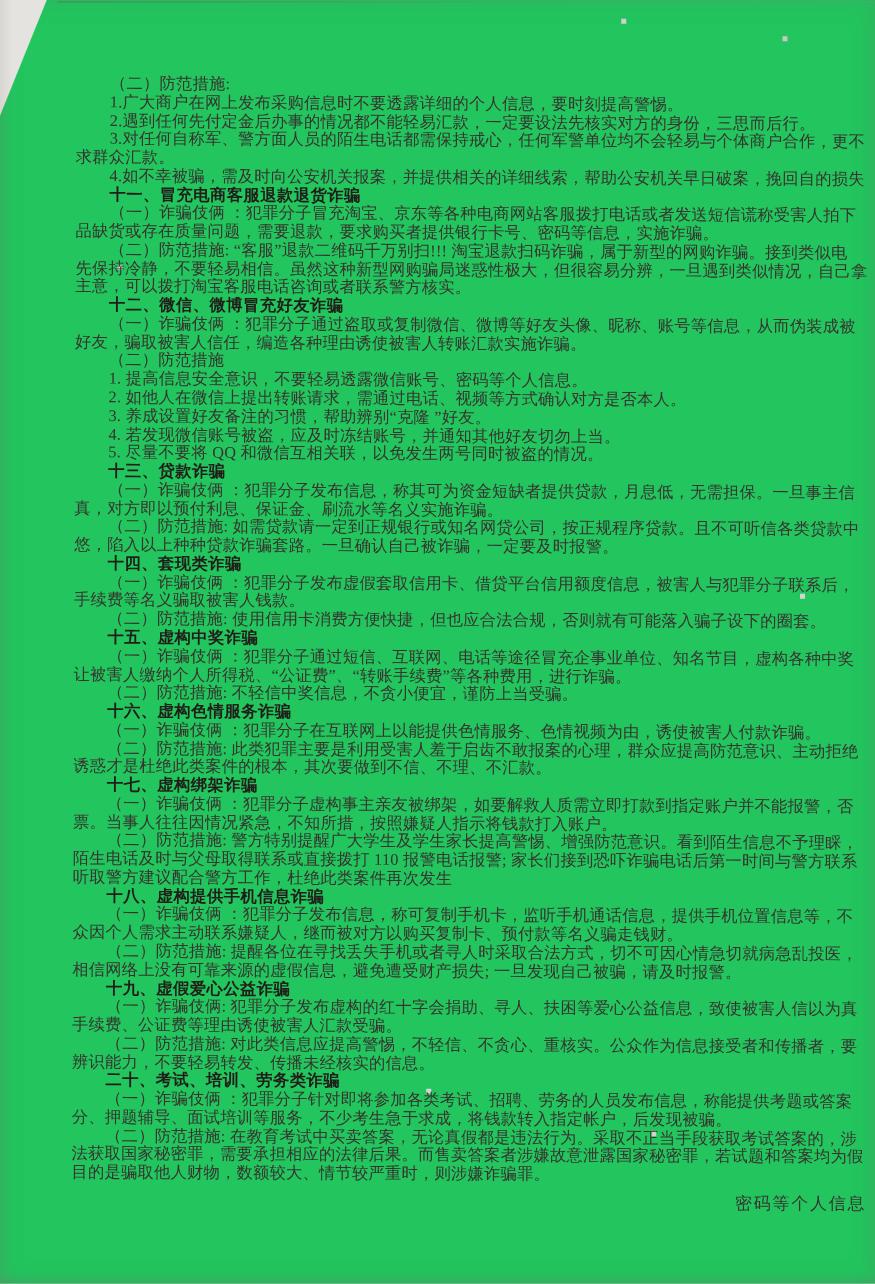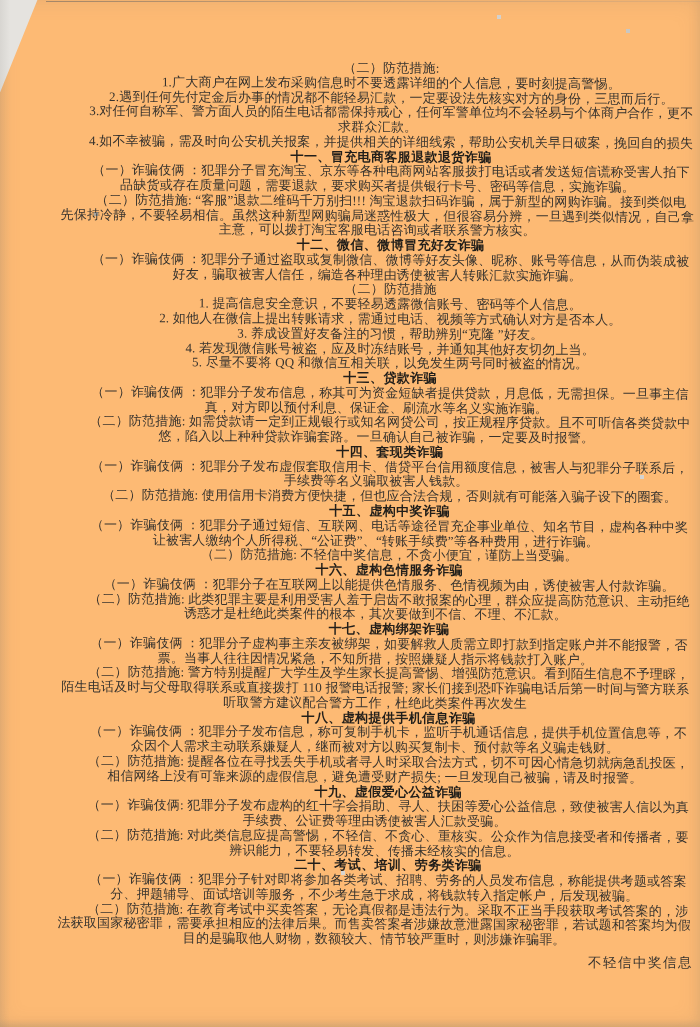--- a/index.html
+++ b/index.html
@@ -3,23 +3,22 @@
 <meta charset="utf-8">
 <style>
   html,body{margin:0;padding:0;}
   body{
     width:700px;height:1027px;position:relative;overflow:hidden;
     background:#e9e7e4;
     font-family:"Liberation Serif","DejaVu Serif",serif;
   }
   .scan-page{
     position:absolute;inset:0;
-    background:#fdba74;
+    background:#22c55e;
     box-shadow:inset 0 0 22px rgba(110,105,98,.14), inset -3px -3px 8px rgba(120,115,110,.10);
-    text-align:center;
   }
   .edge-top-line{
     position:absolute;top:1px;left:46px;right:0;height:1px;
     background:linear-gradient(to right, rgba(100,98,95,.55), rgba(130,128,124,.30) 55%, rgba(150,148,144,.18));
   }
   .corner-fold-tl{
     position:absolute;top:0;left:0;width:58px;height:110px;
     background:linear-gradient(112deg, #e5e3df 0 36%, rgba(229,227,223,0) 37%);
   }
   .edge-left-shade{
@@ -119,14 +118,14 @@
       <div class="line indent">（二）防范措施: 对此类信息应提高警惕，不轻信、不贪心、重核实。公众作为信息接受者和传播者，要</div>
       <div class="line">辨识能力，不要轻易转发、传播未经核实的信息。</div>
       <div class="line indent heading">二十、考试、培训、劳务类诈骗</div>
       <div class="line indent">（一）诈骗伎俩 ：犯罪分子针对即将参加各类考试、招聘、劳务的人员发布信息，称能提供考题或答案</div>
       <div class="line">分、押题辅导、面试培训等服务，不少考生急于求成，将钱款转入指定帐户，后发现被骗。</div>
       <div class="line indent">（二）防范措施: 在教育考试中买卖答案，无论真假都是违法行为。采取不正当手段获取考试答案的，涉</div>
       <div class="line">法获取国家秘密罪，需要承担相应的法律后果。而售卖答案者涉嫌故意泄露国家秘密罪，若试题和答案均为假</div>
       <div class="line">目的是骗取他人财物，数额较大、情节较严重时，则涉嫌诈骗罪。</div>
     </div>
 
-  <div class="footer-sig">不轻信中奖信息</div>
+  <div class="footer-sig">密码等个人信息</div>
 </div>
 
 </body></html>

